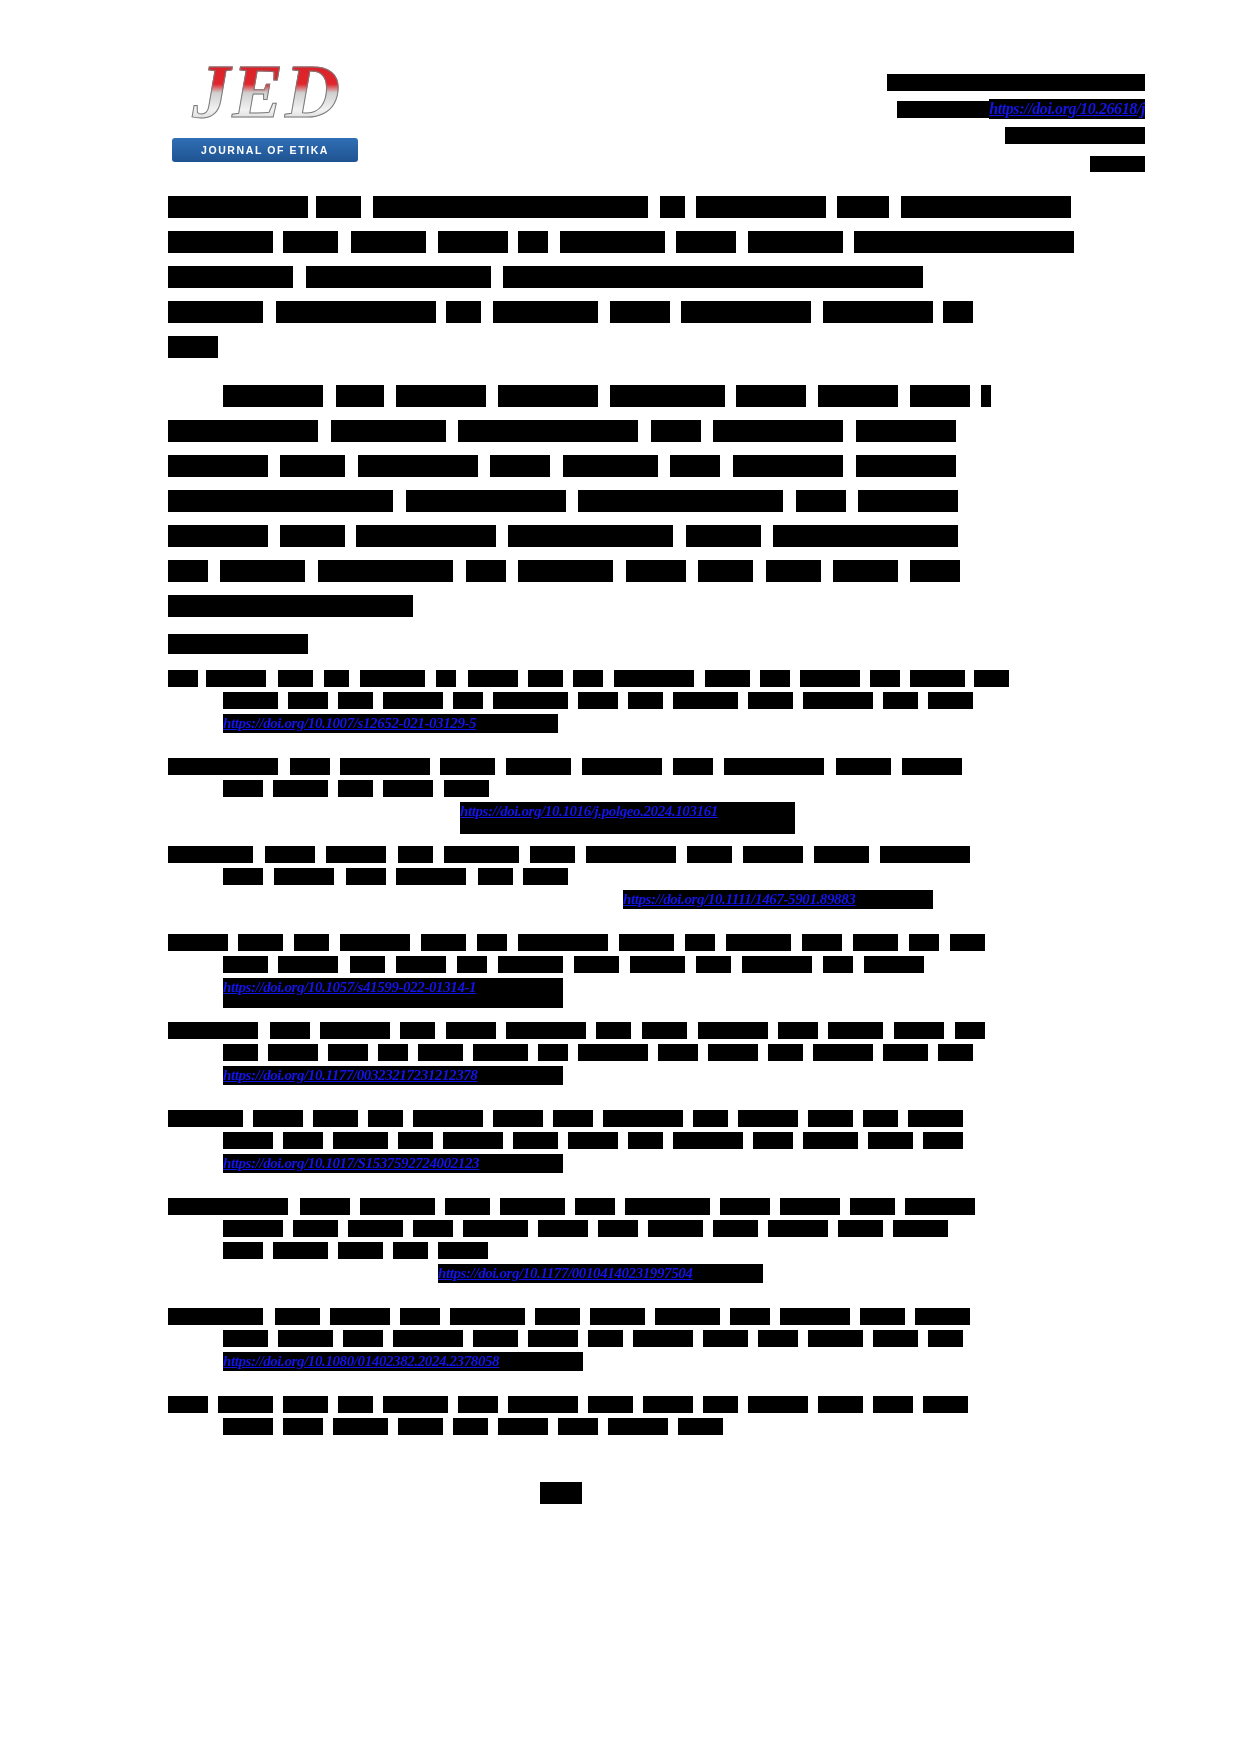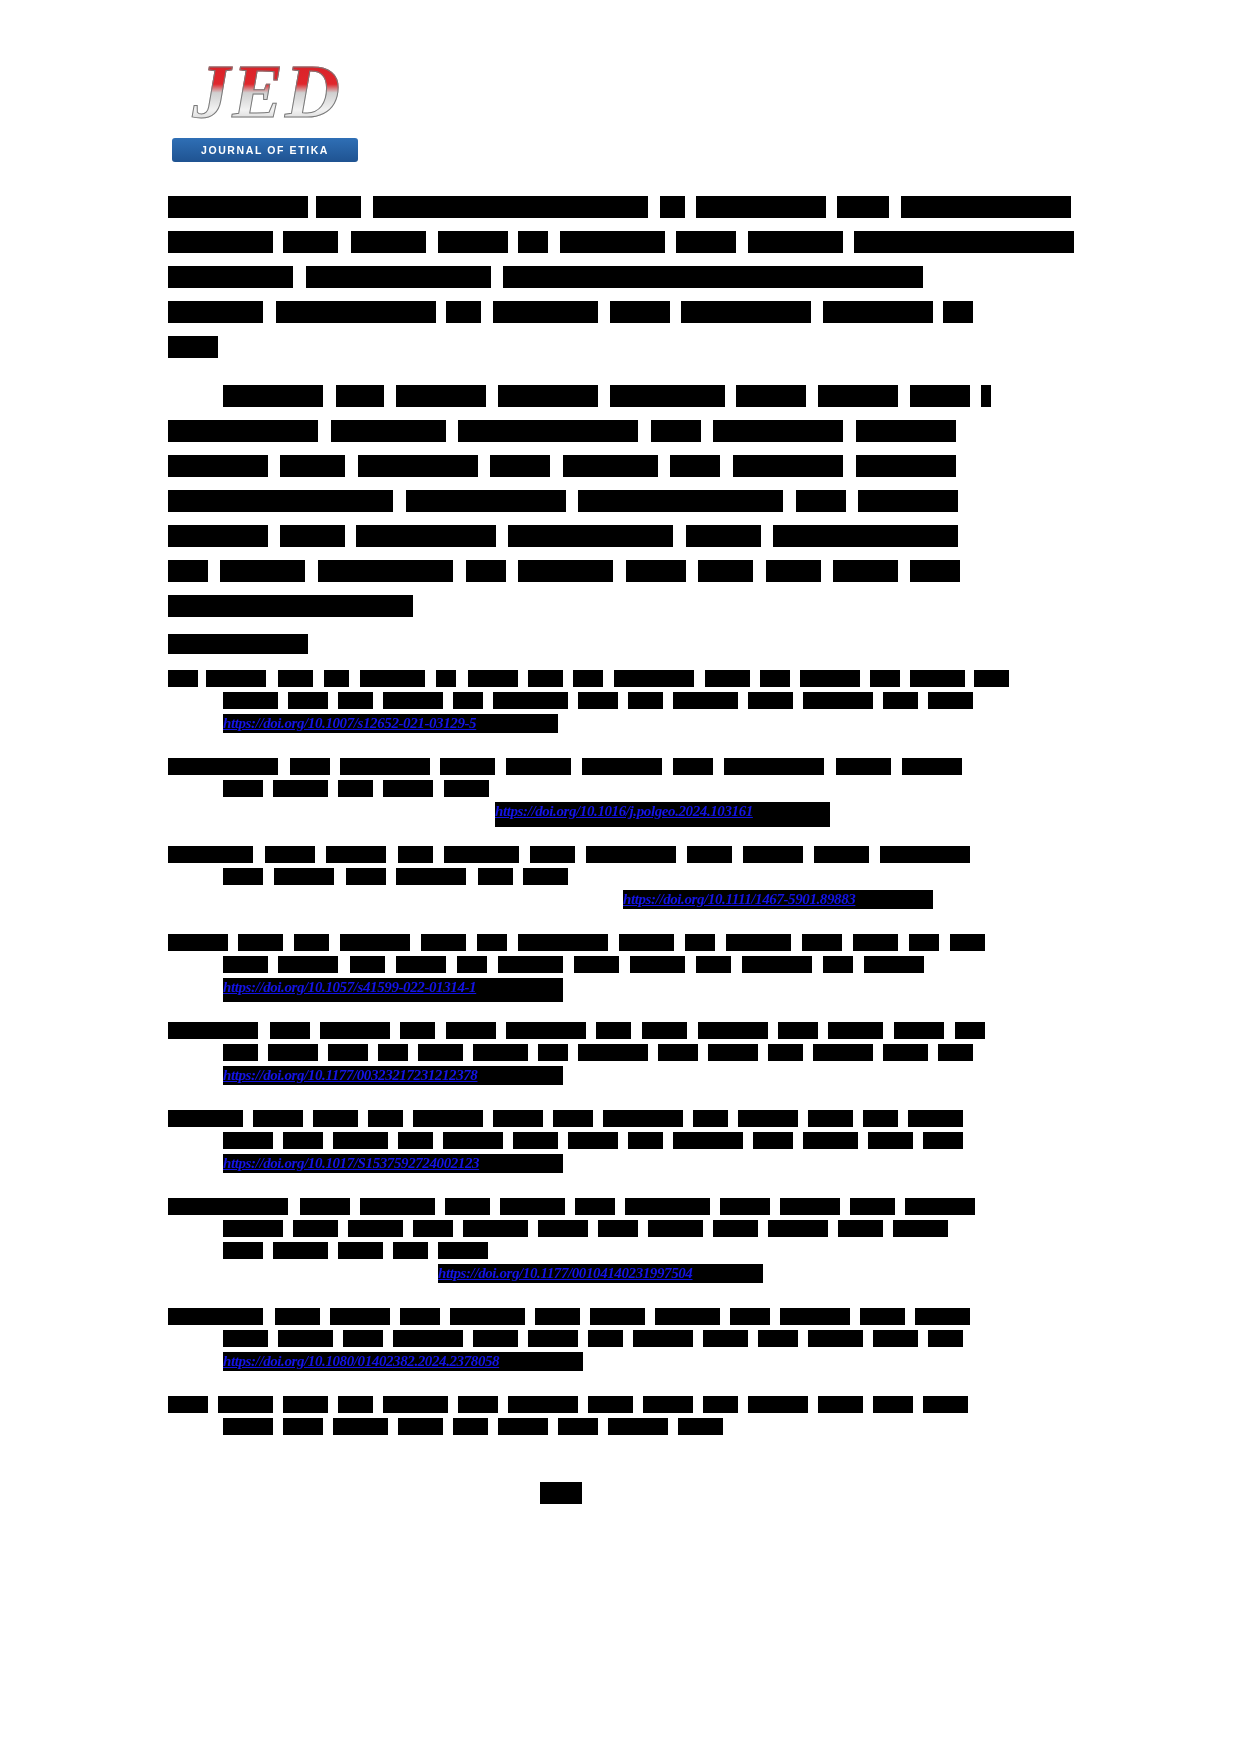--- a/index.html
+++ b/index.html
@@ -60,20 +60,34 @@
 
   <div class="header">
 
     <div class="logo">
       <div class="logo-letters">JED</div>
       <div class="logo-band">
         <span>JOURNAL OF ETIKA DEMOKRASI</span>
       </div>
     </div>
 
+    <div class="hdr-right">
+      <div class="line" style="position:relative;top:0;text-align:right;">
+        <span class="rd" style="width:258px;height:17px;"></span>
+      </div>
+      <div style="position:relative;top:8px;text-align:right;">
+        <span class="rd" style="width:92px;height:17px;vertical-align:middle;"></span><span class="link" style="font-size:16px;height:20px;line-height:20px;vertical-align:middle;">https://doi.org/10.26618/j</span>
+      </div>
+      <div style="position:relative;top:16px;text-align:right;">
+        <span class="rd" style="width:140px;height:17px;"></span>
+      </div>
+      <div style="position:relative;top:24px;text-align:right;">
+        <span class="rd" style="width:55px;height:16px;"></span>
+      </div>
+    </div>
   </div>
 
   <div class="body" id="body-layer">
       <div>
         <span class="rd" style="position: absolute; left: 168px; top: 196px; width: 140px; height: 22px;"></span>
         <span class="rd" style="position: absolute; left: 316px; top: 196px; width: 45px; height: 22px;"></span>
         <span class="rd" style="position: absolute; left: 373px; top: 196px; width: 275px; height: 22px;"></span>
         <span class="rd" style="position: absolute; left: 660px; top: 196px; width: 25px; height: 22px;"></span>
         <span class="rd" style="position: absolute; left: 696px; top: 196px; width: 130px; height: 22px;"></span>
         <span class="rd" style="position: absolute; left: 837px; top: 196px; width: 52px; height: 22px;"></span>
@@ -191,21 +205,21 @@
         <span class="rd" style="position: absolute; left: 582px; top: 758px; width: 80px; height: 17px;"></span>
         <span class="rd" style="position: absolute; left: 673px; top: 758px; width: 40px; height: 17px;"></span>
         <span class="rd" style="position: absolute; left: 724px; top: 758px; width: 100px; height: 17px;"></span>
         <span class="rd" style="position: absolute; left: 836px; top: 758px; width: 55px; height: 17px;"></span>
         <span class="rd" style="position: absolute; left: 902px; top: 758px; width: 60px; height: 17px;"></span>
         <span class="rd" style="position: absolute; left: 223px; top: 780px; width: 40px; height: 17px;"></span>
         <span class="rd" style="position: absolute; left: 273px; top: 780px; width: 55px; height: 17px;"></span>
         <span class="rd" style="position: absolute; left: 338px; top: 780px; width: 35px; height: 17px;"></span>
         <span class="rd" style="position: absolute; left: 383px; top: 780px; width: 50px; height: 17px;"></span>
         <span class="rd" style="position: absolute; left: 444px; top: 780px; width: 45px; height: 17px;"></span>
-        <span class="link" style="position: absolute; left: 495px; top: 802px; width: 335px; height: 25px; line-height: 19px; font-size: 15px;">https://doi.org/10.1016/j.polgeo.2024.103161</span>
+        <span class="link" style="position: absolute; left: 460px; top: 802px; width: 335px; height: 32px; line-height: 19px; font-size: 15px;">https://doi.org/10.1016/j.polgeo.2024.103161</span>
       </div>
       <div>
         <span class="rd" style="position: absolute; left: 168px; top: 846px; width: 85px; height: 17px;"></span>
         <span class="rd" style="position: absolute; left: 265px; top: 846px; width: 50px; height: 17px;"></span>
         <span class="rd" style="position: absolute; left: 326px; top: 846px; width: 60px; height: 17px;"></span>
         <span class="rd" style="position: absolute; left: 398px; top: 846px; width: 35px; height: 17px;"></span>
         <span class="rd" style="position: absolute; left: 444px; top: 846px; width: 75px; height: 17px;"></span>
         <span class="rd" style="position: absolute; left: 530px; top: 846px; width: 45px; height: 17px;"></span>
         <span class="rd" style="position: absolute; left: 586px; top: 846px; width: 90px; height: 17px;"></span>
         <span class="rd" style="position: absolute; left: 687px; top: 846px; width: 45px; height: 17px;"></span>
@@ -240,21 +254,21 @@
         <span class="rd" style="position: absolute; left: 350px; top: 956px; width: 35px; height: 17px;"></span>
         <span class="rd" style="position: absolute; left: 396px; top: 956px; width: 50px; height: 17px;"></span>
         <span class="rd" style="position: absolute; left: 457px; top: 956px; width: 30px; height: 17px;"></span>
         <span class="rd" style="position: absolute; left: 498px; top: 956px; width: 65px; height: 17px;"></span>
         <span class="rd" style="position: absolute; left: 574px; top: 956px; width: 45px; height: 17px;"></span>
         <span class="rd" style="position: absolute; left: 630px; top: 956px; width: 55px; height: 17px;"></span>
         <span class="rd" style="position: absolute; left: 696px; top: 956px; width: 35px; height: 17px;"></span>
         <span class="rd" style="position: absolute; left: 742px; top: 956px; width: 70px; height: 17px;"></span>
         <span class="rd" style="position: absolute; left: 823px; top: 956px; width: 30px; height: 17px;"></span>
         <span class="rd" style="position: absolute; left: 864px; top: 956px; width: 60px; height: 17px;"></span>
-        <span class="link" style="position: absolute; left: 223px; top: 978px; width: 340px; height: 24px; line-height: 19px; font-size: 15px;">https://doi.org/10.1057/s41599-022-01314-1</span>
+        <span class="link" style="position: absolute; left: 223px; top: 978px; width: 340px; height: 30px; line-height: 19px; font-size: 15px;">https://doi.org/10.1057/s41599-022-01314-1</span>
       </div>
       <div>
         <span class="rd" style="position: absolute; left: 168px; top: 1022px; width: 90px; height: 17px;"></span>
         <span class="rd" style="position: absolute; left: 270px; top: 1022px; width: 40px; height: 17px;"></span>
         <span class="rd" style="position: absolute; left: 320px; top: 1022px; width: 70px; height: 17px;"></span>
         <span class="rd" style="position: absolute; left: 400px; top: 1022px; width: 35px; height: 17px;"></span>
         <span class="rd" style="position: absolute; left: 446px; top: 1022px; width: 50px; height: 17px;"></span>
         <span class="rd" style="position: absolute; left: 506px; top: 1022px; width: 80px; height: 17px;"></span>
         <span class="rd" style="position: absolute; left: 596px; top: 1022px; width: 35px; height: 17px;"></span>
         <span class="rd" style="position: absolute; left: 642px; top: 1022px; width: 45px; height: 17px;"></span>

